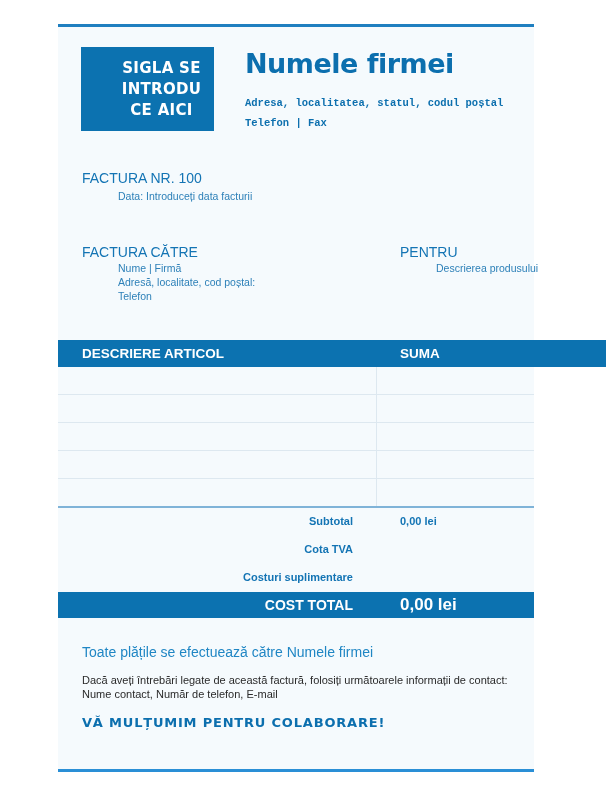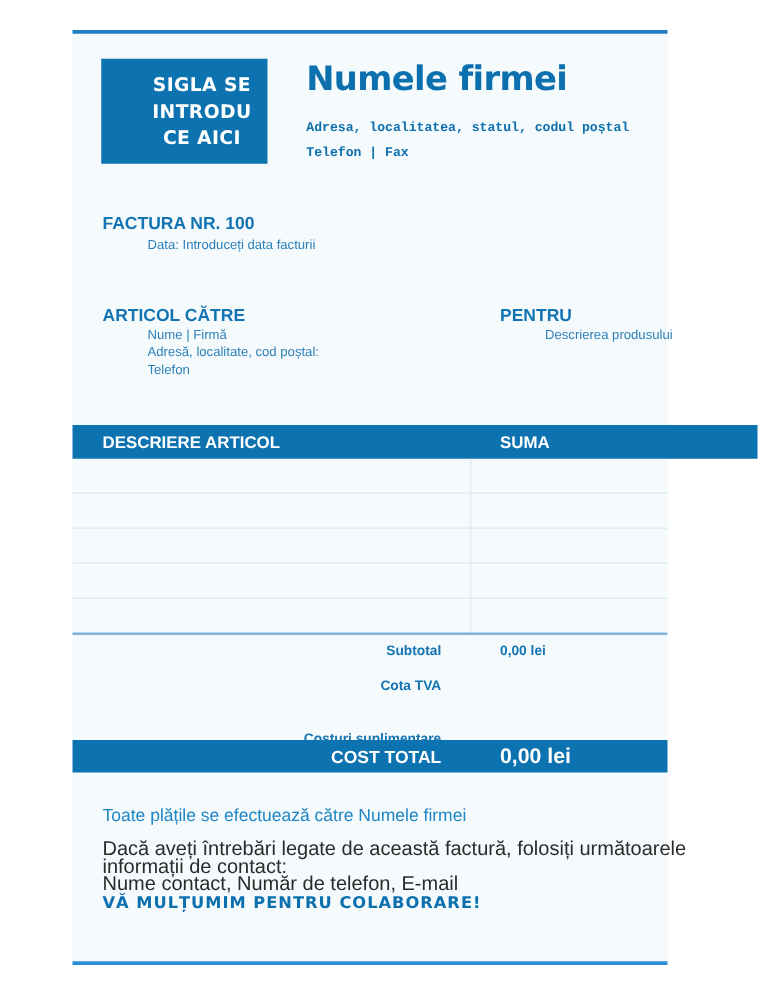--- a/index.html
+++ b/index.html
@@ -4,39 +4,39 @@
 <style>
   html, body { margin: 0; padding: 0; }
   body { width: 616px; height: 800px; background: #ffffff; position: relative; font-family: "Liberation Sans", sans-serif; overflow: hidden; }
   .page { position: absolute; left: 58px; top: 24px; width: 476px; height: 748px; background: #f5fafd; }
   .rule-top { position: absolute; left: 58px; top: 24px; width: 476px; height: 3px; background: #1f7fc0; }
   .rule-bottom { position: absolute; left: 58px; top: 769px; width: 476px; height: 3px; background: #2a8fd6; }
   .logo { position: absolute; left: 81px; top: 47px; width: 105px; height: 84px; background: #0c72b0; color: #fff; font-family: "DejaVu Sans", sans-serif; font-weight: bold; font-size: 15px; line-height: 21px; text-align: center; display: flex; align-items: center; justify-content: center; letter-spacing: 0.3px; padding-left: 28px; }
   .logo span { display: block; width: 95px; }
   .company { position: absolute; left: 245px; top: 48px; color: #0c6fae; font-family: "DejaVu Sans", sans-serif; font-weight: bold; font-size: 27px; letter-spacing: -0.5px; }
   .addr { position: absolute; left: 245px; top: 93px; color: #0c6fae; font-family: Liberation Mono, monospace; font-weight: bold; font-size: 10.5px; line-height: 20px; }
-  .h-blue { color: #1374b4; font-weight: bold; font-size: 14px; }
+  .h-blue { color: #1374b4; font-weight: normal; font-size: 14px; }
   .s-blue { color: #2d80b8; font-size: 10.5px; line-height: 14px; padding-left: 36px; }
   .inv { position: absolute; left: 82px; top: 170px; }
   .billto { position: absolute; left: 82px; top: 244px; }
   .for { position: absolute; left: 400px; top: 244px; }
   .thead { position: absolute; left: 58px; top: 340px; width: 548px; height: 27px; background: #0c72b0; color: #fff; font-weight: bold; font-size: 13.5px; }
   .thead .c1 { position: absolute; left: 24px; top: 6px; }
   .thead .c2 { position: absolute; left: 342px; top: 6px; }
   .tbody { position: absolute; left: 58px; top: 367px; width: 476px; }
   .trow { height: 27px; border-bottom: 1px solid #dde8f0; position: relative; }
   .trow .div { position: absolute; left: 318px; top: 0; bottom: -1px; width: 1px; background: #dde8f0; }
   .tbottom { position: absolute; left: 58px; top: 506px; width: 476px; height: 2px; background: #7fb3d8; }
   .sum-label { position: absolute; width: 295px; left: 58px; text-align: right; color: #1374b4; font-weight: bold; font-size: 11px; }
   .sum-val { position: absolute; left: 400px; color: #1374b4; font-weight: bold; font-size: 11px; }
   .total { position: absolute; left: 58px; top: 592px; width: 476px; height: 26px; background: #0c72b0; color: #fff; font-weight: bold; }
   .total .l { position: absolute; width: 295px; left: 0; text-align: right; top: 5px; font-size: 14px; }
   .total .v { position: absolute; left: 342px; top: 3px; font-size: 17px; }
   .pay { position: absolute; left: 82px; top: 644px; color: #1f86c4; font-size: 14px; }
-  .contact { position: absolute; left: 82px; top: 673px; color: #2a2a2a; font-size: 16px; line-height: 14px; }
+  .contact { position: absolute; left: 82px; top: 673px; color: #2a2a2a; font-size: 11px; line-height: 14px; }
   .thanks { position: absolute; left: 82px; top: 715px; color: #0c6fae; font-family: "DejaVu Sans", sans-serif; font-weight: bold; font-size: 13px; letter-spacing: 0.8px; }
 </style>
 </head>
 <body>
 
 <div class="page"></div>
 <div class="rule-top"></div>
 
 <div class="logo">
     <span>SIGLA SE INTRODU CE AICI</span>
@@ -46,21 +46,21 @@
   <div>Adresa, localitatea, statul, codul poștal</div>
   <div>Telefon | Fax</div>
 </div>
 
 <div class="inv">
   <div class="h-blue">FACTURA NR. 100</div>
   <div class="s-blue" style="margin-top:3px">Data: Introduceți data facturii</div>
 </div>
 
 <div class="billto">
-  <div class="h-blue">ARTICOL CĂTRE</div>
+  <div class="h-blue">FACTURA CĂTRE</div>
   <div class="s-blue" style="margin-top:1px">Nume | Firmă</div>
   <div class="s-blue">Adresă, localitate, cod poștal:</div>
   <div class="s-blue">Telefon</div>
 </div>
 
 <div class="for">
   <div class="h-blue">PENTRU</div>
   <div class="s-blue" style="margin-top:1px">Descrierea produsului</div>
 </div>
 
@@ -84,21 +84,21 @@
   <div class="trow" style="border-bottom:none">
       <div class="div"></div>
     </div>
 </div>
 <div class="tbottom"></div>
 
 <div class="sum-label" style="top:515px">Subtotal</div>
 <div class="sum-val" style="top:515px">0,00 lei</div>
 <div class="sum-label" style="top:543px">Cota TVA</div>
 <div class="sum-val" style="top:543px"></div>
-<div class="sum-label" style="top:585px">Costuri suplimentare</div>
+<div class="sum-label" style="top:571px">Costuri suplimentare</div>
 <div class="sum-val" style="top:571px"></div>
 
 <div class="total">
   <span class="l">COST TOTAL</span>
   <span class="v">0,00 lei</span>
 </div>
 
 <div class="pay">Toate plățile se efectuează către Numele firmei</div>
 <div class="contact">
   <div>Dacă aveți întrebări legate de această factură, folosiți următoarele informații de contact:</div>

